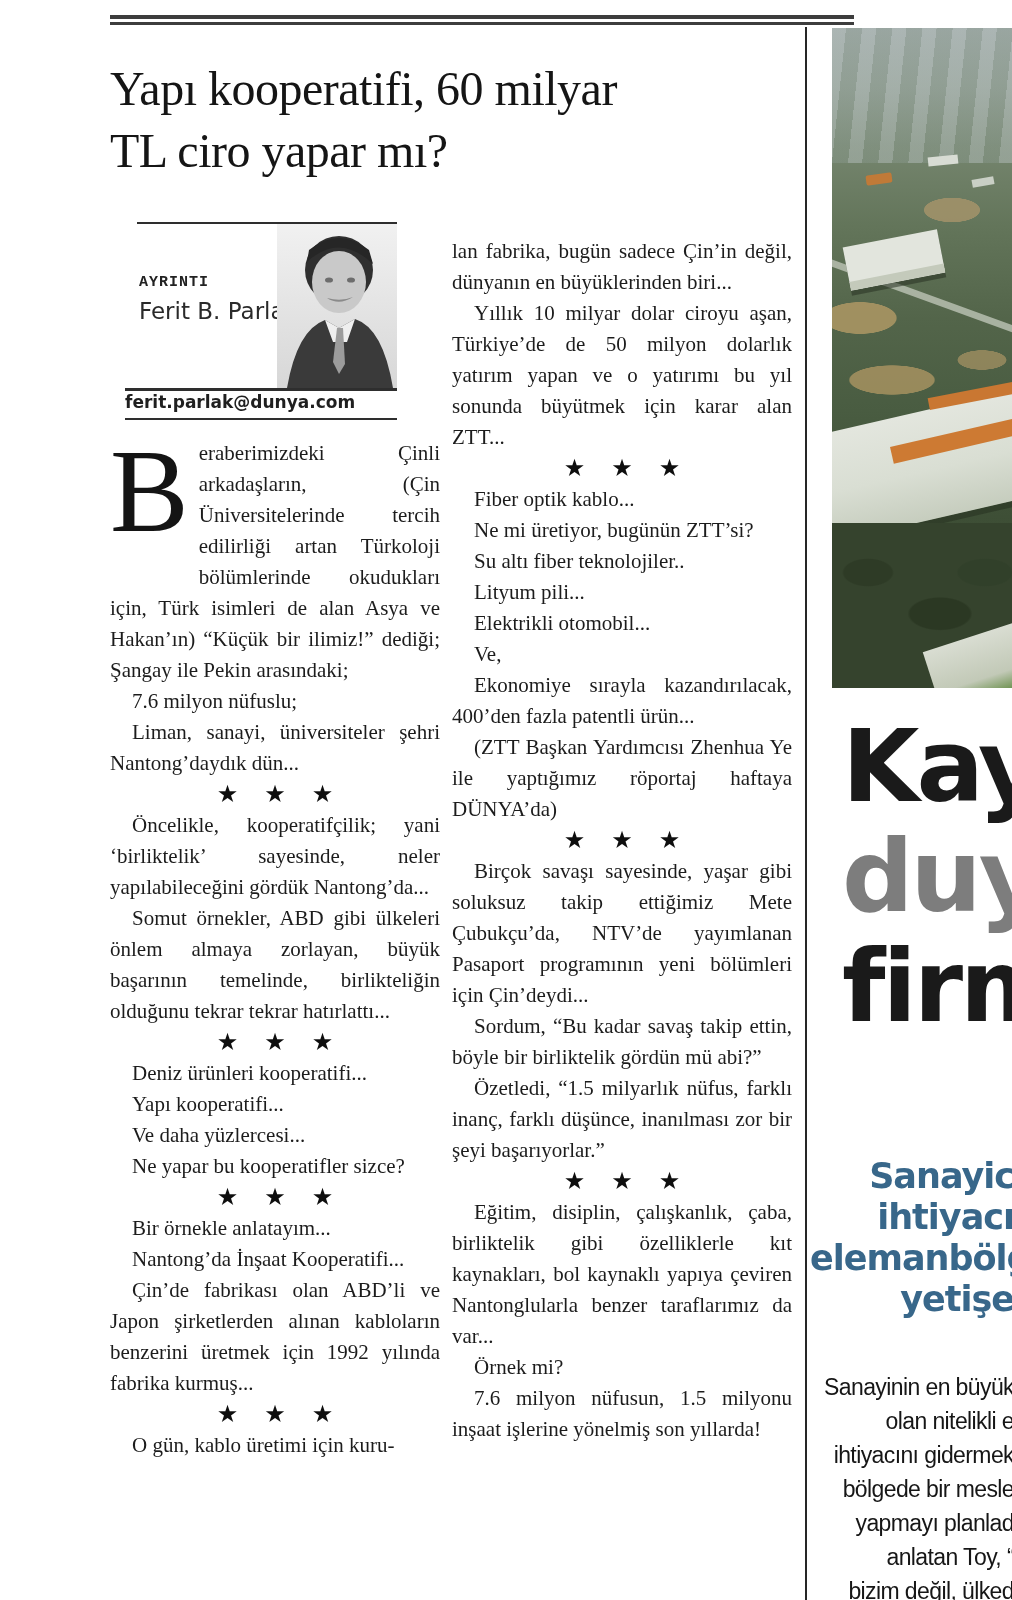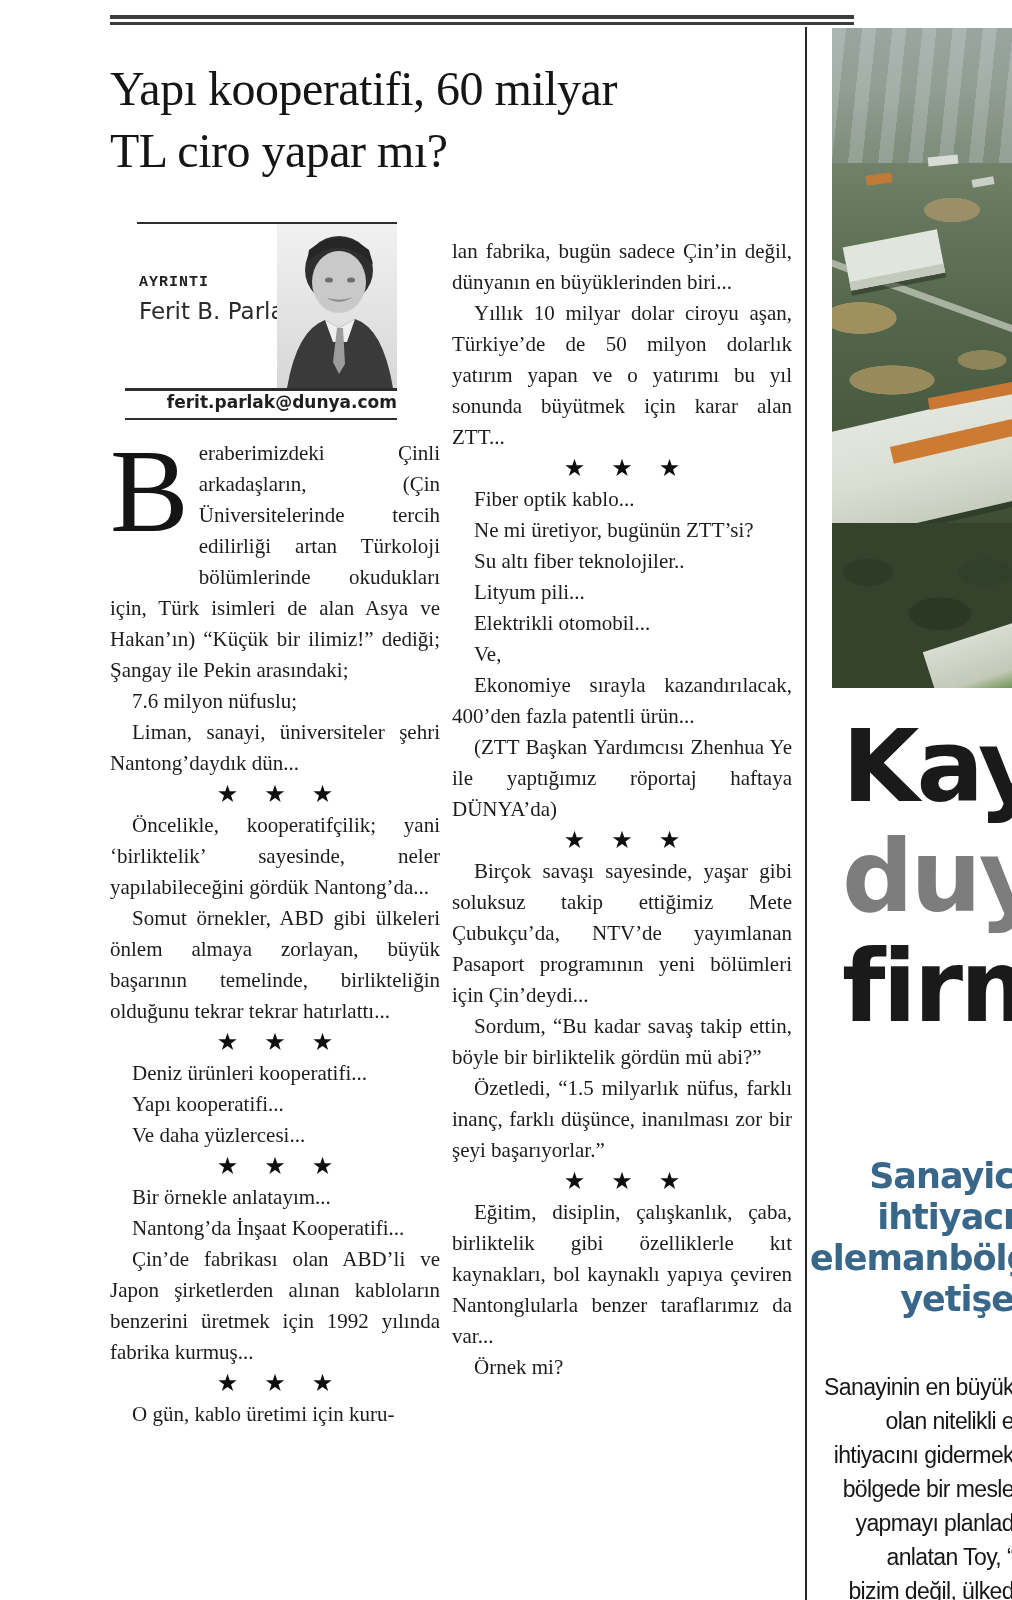--- a/index.html
+++ b/index.html
@@ -13,21 +13,21 @@
             font-size:48px;line-height:62px;letter-spacing:-0.5px;color:#151515;}
   
   .author-box{position:absolute;left:125px;top:218px;width:272px;height:200px;}
   .author-topline{position:absolute;left:12px;right:0;top:4px;border-top:2px solid #2e2e2e;}
   .author-kicker{position:absolute;left:14px;top:44px;font-family:Liberation Mono, monospace;
                  font-weight:bold;font-size:15px;letter-spacing:1px;color:#222;margin-top:12px;}
   .author-name{position:absolute;left:14px;top:80px;font-family:"DejaVu Sans",sans-serif;
                font-size:23px;color:#2a2a2a;}
   .author-portrait{position:absolute;left:152px;top:6px;width:120px;height:164px;}
   .author-bottomline{position:absolute;left:0;right:0;top:170px;border-top:3px solid #2e2e2e;}
-  .author-email{position:absolute;left:0;right:0;top:174px;text-align:right;
+  .author-email{position:absolute;left:0;right:0;top:174px;text-align:left;
                 font-family:"DejaVu Sans",sans-serif;font-weight:bold;font-size:17px;color:#1f1f1f;}
   .author-bottomline2{position:absolute;left:0;right:0;top:200px;border-top:2px solid #2e2e2e;}
   
   .col{position:absolute;font-size:21px;line-height:31px;text-align:justify;color:#1c1c1c;}
   .col1{left:110px;top:438px;width:330px;}
   .col2{left:452px;top:212px;width:340px;margin-top:24px;}
   .para{margin:0;text-indent:22px;}
   .para.noindent{text-indent:0;}
   .stars{text-align:center;font-size:24px;line-height:31px;letter-spacing:10px;color:#0e0e0e;text-indent:10px;}
   .dropcap{float:left;font-size:118px;line-height:98px;height:120px;margin:5px 10px 0 0;color:#141414;}
@@ -119,20 +119,21 @@
       <p class="para noindent"><span class="dropcap">B</span>eraberimizdeki Çinli arkadaşların, (Çin Üniversitelerinde tercih edilirliği artan Türkoloji bölümlerinde okudukları için, Türk isimleri de alan Asya ve Hakan’ın) “Küçük bir ilimiz!” dediği; Şangay ile Pekin arasındaki;</p>
       <p class="para">7.6 milyon nüfuslu;</p>
       <p class="para">Liman, sanayi, üniversiteler şehri Nantong’daydık dün...</p>
       <div class="stars">★ ★ ★</div>
       <p class="para">Öncelikle, kooperatifçilik; yani ‘birliktelik’ sayesinde, neler yapılabileceğini gördük Nantong’da...</p>
       <p class="para">Somut örnekler, ABD gibi ülkeleri önlem almaya zorlayan, büyük başarının temelinde, birlikteliğin olduğunu tekrar tekrar hatırlattı...</p>
       <div class="stars">★ ★ ★</div>
       <p class="para">Deniz ürünleri kooperatifi...</p>
       <p class="para">Yapı kooperatifi...</p>
       <p class="para">Ve daha yüzlercesi...</p>
+      <p class="para">Ne yapar bu kooperatifler sizce?</p>
       <div class="stars">★ ★ ★</div>
       <p class="para">Bir örnekle anlatayım...</p>
       <p class="para">Nantong’da İnşaat Kooperatifi...</p>
       <p class="para">Çin’de fabrikası olan ABD’li ve Japon şirketlerden alınan kabloların benzerini üretmek için 1992 yılında fabrika kurmuş...</p>
       <div class="stars">★ ★ ★</div>
       <p class="para">O gün, kablo üretimi için kuru-</p>
     </div>
 
   <div class="col col2">
       <p class="para noindent">lan fabrika, bugün sadece Çin’in değil, dünyanın en büyüklerinden biri...</p>
@@ -146,20 +147,21 @@
       <p class="para">Ve,</p>
       <p class="para">Ekonomiye sırayla kazandırılacak, 400’den fazla patentli ürün...</p>
       <p class="para">(ZTT Başkan Yardımcısı Zhenhua Ye ile yaptığımız röportaj haftaya DÜNYA’da)</p>
       <div class="stars">★ ★ ★</div>
       <p class="para">Birçok savaşı sayesinde, yaşar gibi soluksuz takip ettiğimiz Mete Çubukçu’da, NTV’de yayımlanan Pasaport programının yeni bölümleri için Çin’deydi...</p>
       <p class="para">Sordum, “Bu kadar savaş takip ettin, böyle bir birliktelik gördün mü abi?”</p>
       <p class="para">Özetledi, “1.5 milyarlık nüfus, farklı inanç, farklı düşünce, inanılması zor bir şeyi başarıyorlar.”</p>
       <div class="stars">★ ★ ★</div>
       <p class="para">Eğitim, disiplin, çalışkanlık, çaba, birliktelik gibi özelliklerle kıt kaynakları, bol kaynaklı yapıya çeviren Nantonglularla benzer taraflarımız da var...</p>
       <p class="para">Örnek mi?</p>
+      <p class="para">7.6 milyon nüfusun, 1.5 milyonu inşaat işlerine yönelmiş son yıllarda!</p>
     </div>
 
   <div class="v-divider"></div>
 
   <div class="photo">
     <div class="ph-haze"></div>
     <div class="ph-dirt"></div>
     <div class="ph-speck1"></div>
     <div class="ph-speck2"></div>
     <div class="ph-speck3"></div>

